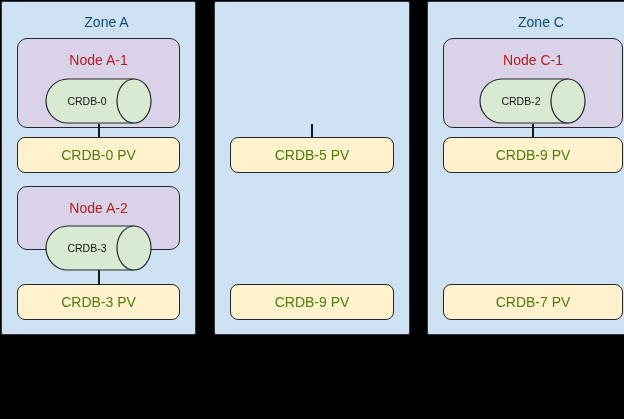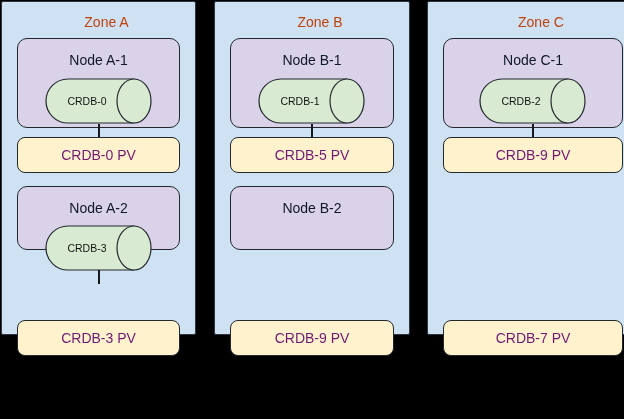--- a/index.html
+++ b/index.html
@@ -26,37 +26,37 @@
   }
   .zone-a { left: 1px;   width: 195px; }
   .zone-b { left: 214px; width: 196px; }
   .zone-c { left: 427px; width: 212px; }
 
   .zone-title {
     position: absolute;
     top: 12px; left: 16px; right: 0;
     text-align: center;
     font-size: 14px;
-    color: #c2410c;
+    color: #0c4a6e;
   }
   .node {
     position: absolute;
     left: 15px; right: 15px;
     background: #d9d2e9;
     border: 1px solid #23282d;
     border-radius: 10px;
     box-sizing: border-box;
   }
   .slot-node1 { top: 36px;  height: 90px; }
   .slot-node2 { top: 184px; height: 64px; }
   .node-title {
     padding-top: 13px;
     text-align: center;
     font-size: 14px;
-    color: #0f172a;
+    color: #b91c1c;
   }
   .cylinder {
     position: absolute;
     left: 50%;
     margin-left: -54px;
     display: block;
   }
   .cyl-1 { top: 39px; }
   .cyl-2 { top: 38px; }
 
@@ -64,24 +64,24 @@
     position: absolute;
     left: 15px; right: 15px;
     height: 36px;
     background: #fff2cc;
     border: 1px solid #23282d;
     border-radius: 8px;
     box-sizing: border-box;
     text-align: center;
     line-height: 34px;
     font-size: 14px;
-    color: #701a75;
+    color: #4d7c0f;
   }
   .slot-pv1 { top: 135px; }
-  .slot-pv2 { top: 282px; margin-top: 36px; }
+  .slot-pv2 { top: 282px; }
 
   .connector {
     position: absolute;
     left: calc(50% - 1px);
     width: 2px;
     background: #17191c;
   }
   .connector1 { top: 122px; height: 13px; }
   .connector2 { top: 268px; height: 14px; }
 
@@ -116,36 +116,24 @@
         <path d="M 89 1 L 23 1 A 22 22 0 0 0 23 45 L 89 45 Z" fill="#d9ead3" stroke="#23282d" stroke-width="1.2"></path>
         <ellipse cx="89" cy="23" rx="17" ry="22" fill="#d9ead3" stroke="#23282d" stroke-width="1.2"></ellipse>
         <text class="cyl-label" x="42" y="27" text-anchor="middle">CRDB-3</text>
       </svg>
     </div>
     <div class="connector connector2"></div>
     <div class="pv slot-pv2">CRDB-3 PV</div>
   </div>
 
   <div class="zone zone-b">
-    <div class="zone-title">Zone B</div>
 
-    <div class="node slot-node1">
-      <div class="node-title">Node B-1</div>
-      <svg class="cylinder cyl-1" width="108" height="46" viewBox="0 0 108 46">
-        <path d="M 89 1 L 23 1 A 22 22 0 0 0 23 45 L 89 45 Z" fill="#d9ead3" stroke="#23282d" stroke-width="1.2"></path>
-        <ellipse cx="89" cy="23" rx="17" ry="22" fill="#d9ead3" stroke="#23282d" stroke-width="1.2"></ellipse>
-        <text class="cyl-label" x="42" y="27" text-anchor="middle">CRDB-1</text>
-      </svg>
-    </div>
     <div class="connector connector1"></div>
     <div class="pv slot-pv1">CRDB-5 PV</div>
 
-    <div class="node slot-node2">
-      <div class="node-title">Node B-2</div>
-    </div>
     <div class="pv slot-pv2">CRDB-9 PV</div>
   </div>
 
   <div class="zone zone-c">
     <div class="zone-title">Zone C</div>
 
     <div class="node slot-node1">
       <div class="node-title">Node C-1</div>
       <svg class="cylinder cyl-1" width="108" height="46" viewBox="0 0 108 46">
         <path d="M 89 1 L 23 1 A 22 22 0 0 0 23 45 L 89 45 Z" fill="#d9ead3" stroke="#23282d" stroke-width="1.2"></path>

